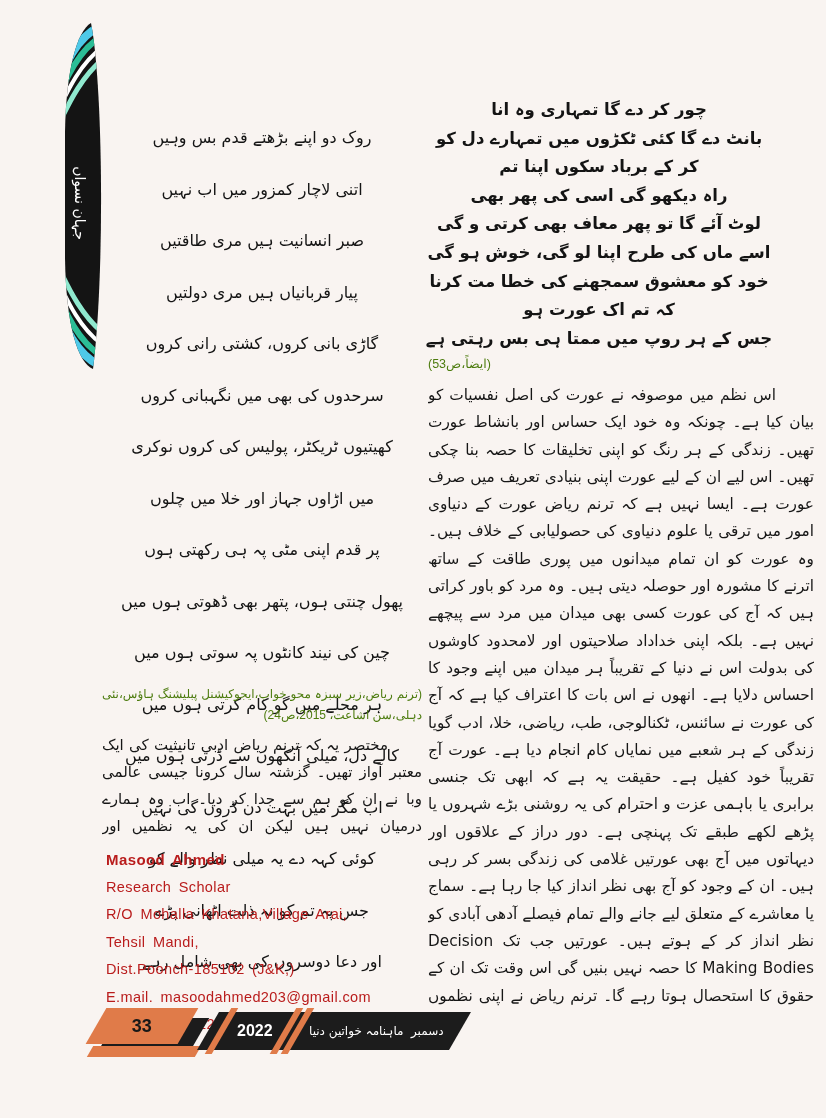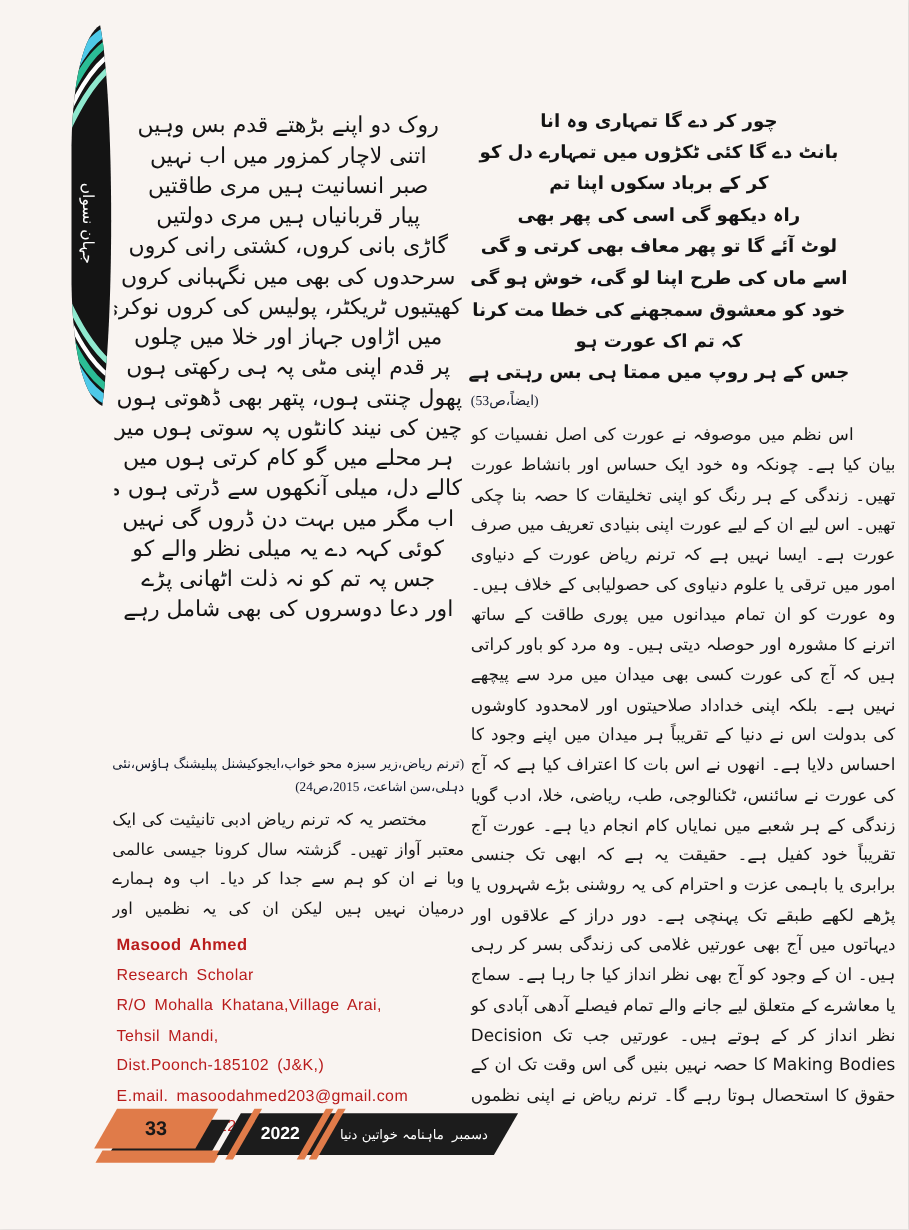--- a/index.html
+++ b/index.html
@@ -10,23 +10,23 @@
   .side-banner{position:absolute;left:52px;top:22px;width:56px;height:348px;}
   .banner-title{position:absolute;left:50%;top:52%;transform:translate(-50%,-50%) rotate(90deg);
     white-space:nowrap;color:#ffffff;font-size:14px;font-family:"DejaVu Sans",sans-serif;direction:rtl;}
 
   
   .poem-line{direction:rtl;text-align:center;white-space:nowrap;overflow:hidden;
     font-family:"DejaVu Sans",sans-serif;color:#141414;}
   .right-poem{position:absolute;left:408px;top:96px;width:382px;font-weight:bold;}
   .right-poem .poem-line{font-size:16.5px;line-height:28.6px;}
   .left-poem{position:absolute;left:104px;top:100px;width:316px;}
-  .left-poem .poem-line{font-size:20px;line-height:27.5px;}
+  .left-poem .poem-line{font-size:16px;line-height:27.5px;margin-top:24px;}
 
-  .cite{direction:rtl;font-family:Liberation Serif, serif;color:#0f172a;}
+  .cite{direction:rtl;font-family:Liberation Sans, sans-serif;color:#4d7c0f;}
   .right-cite{position:absolute;left:428px;top:356px;width:382px;font-size:12.5px;text-align:left;}
   .left-cite{position:absolute;left:102px;top:684px;width:320px;font-size:12px;line-height:21px;text-align:justify;}
 
   .prose{direction:rtl;text-align:justify;font-family:"DejaVu Sans",sans-serif;color:#161616;overflow:hidden;}
   .right-prose{position:absolute;left:428px;top:382px;width:386px;height:628px;
     font-size:15.3px;line-height:27.3px;text-indent:38px;}
   .left-prose{position:absolute;left:102px;top:732px;width:320px;height:112px;
     font-size:15px;line-height:27px;text-indent:34px;}
 
   

